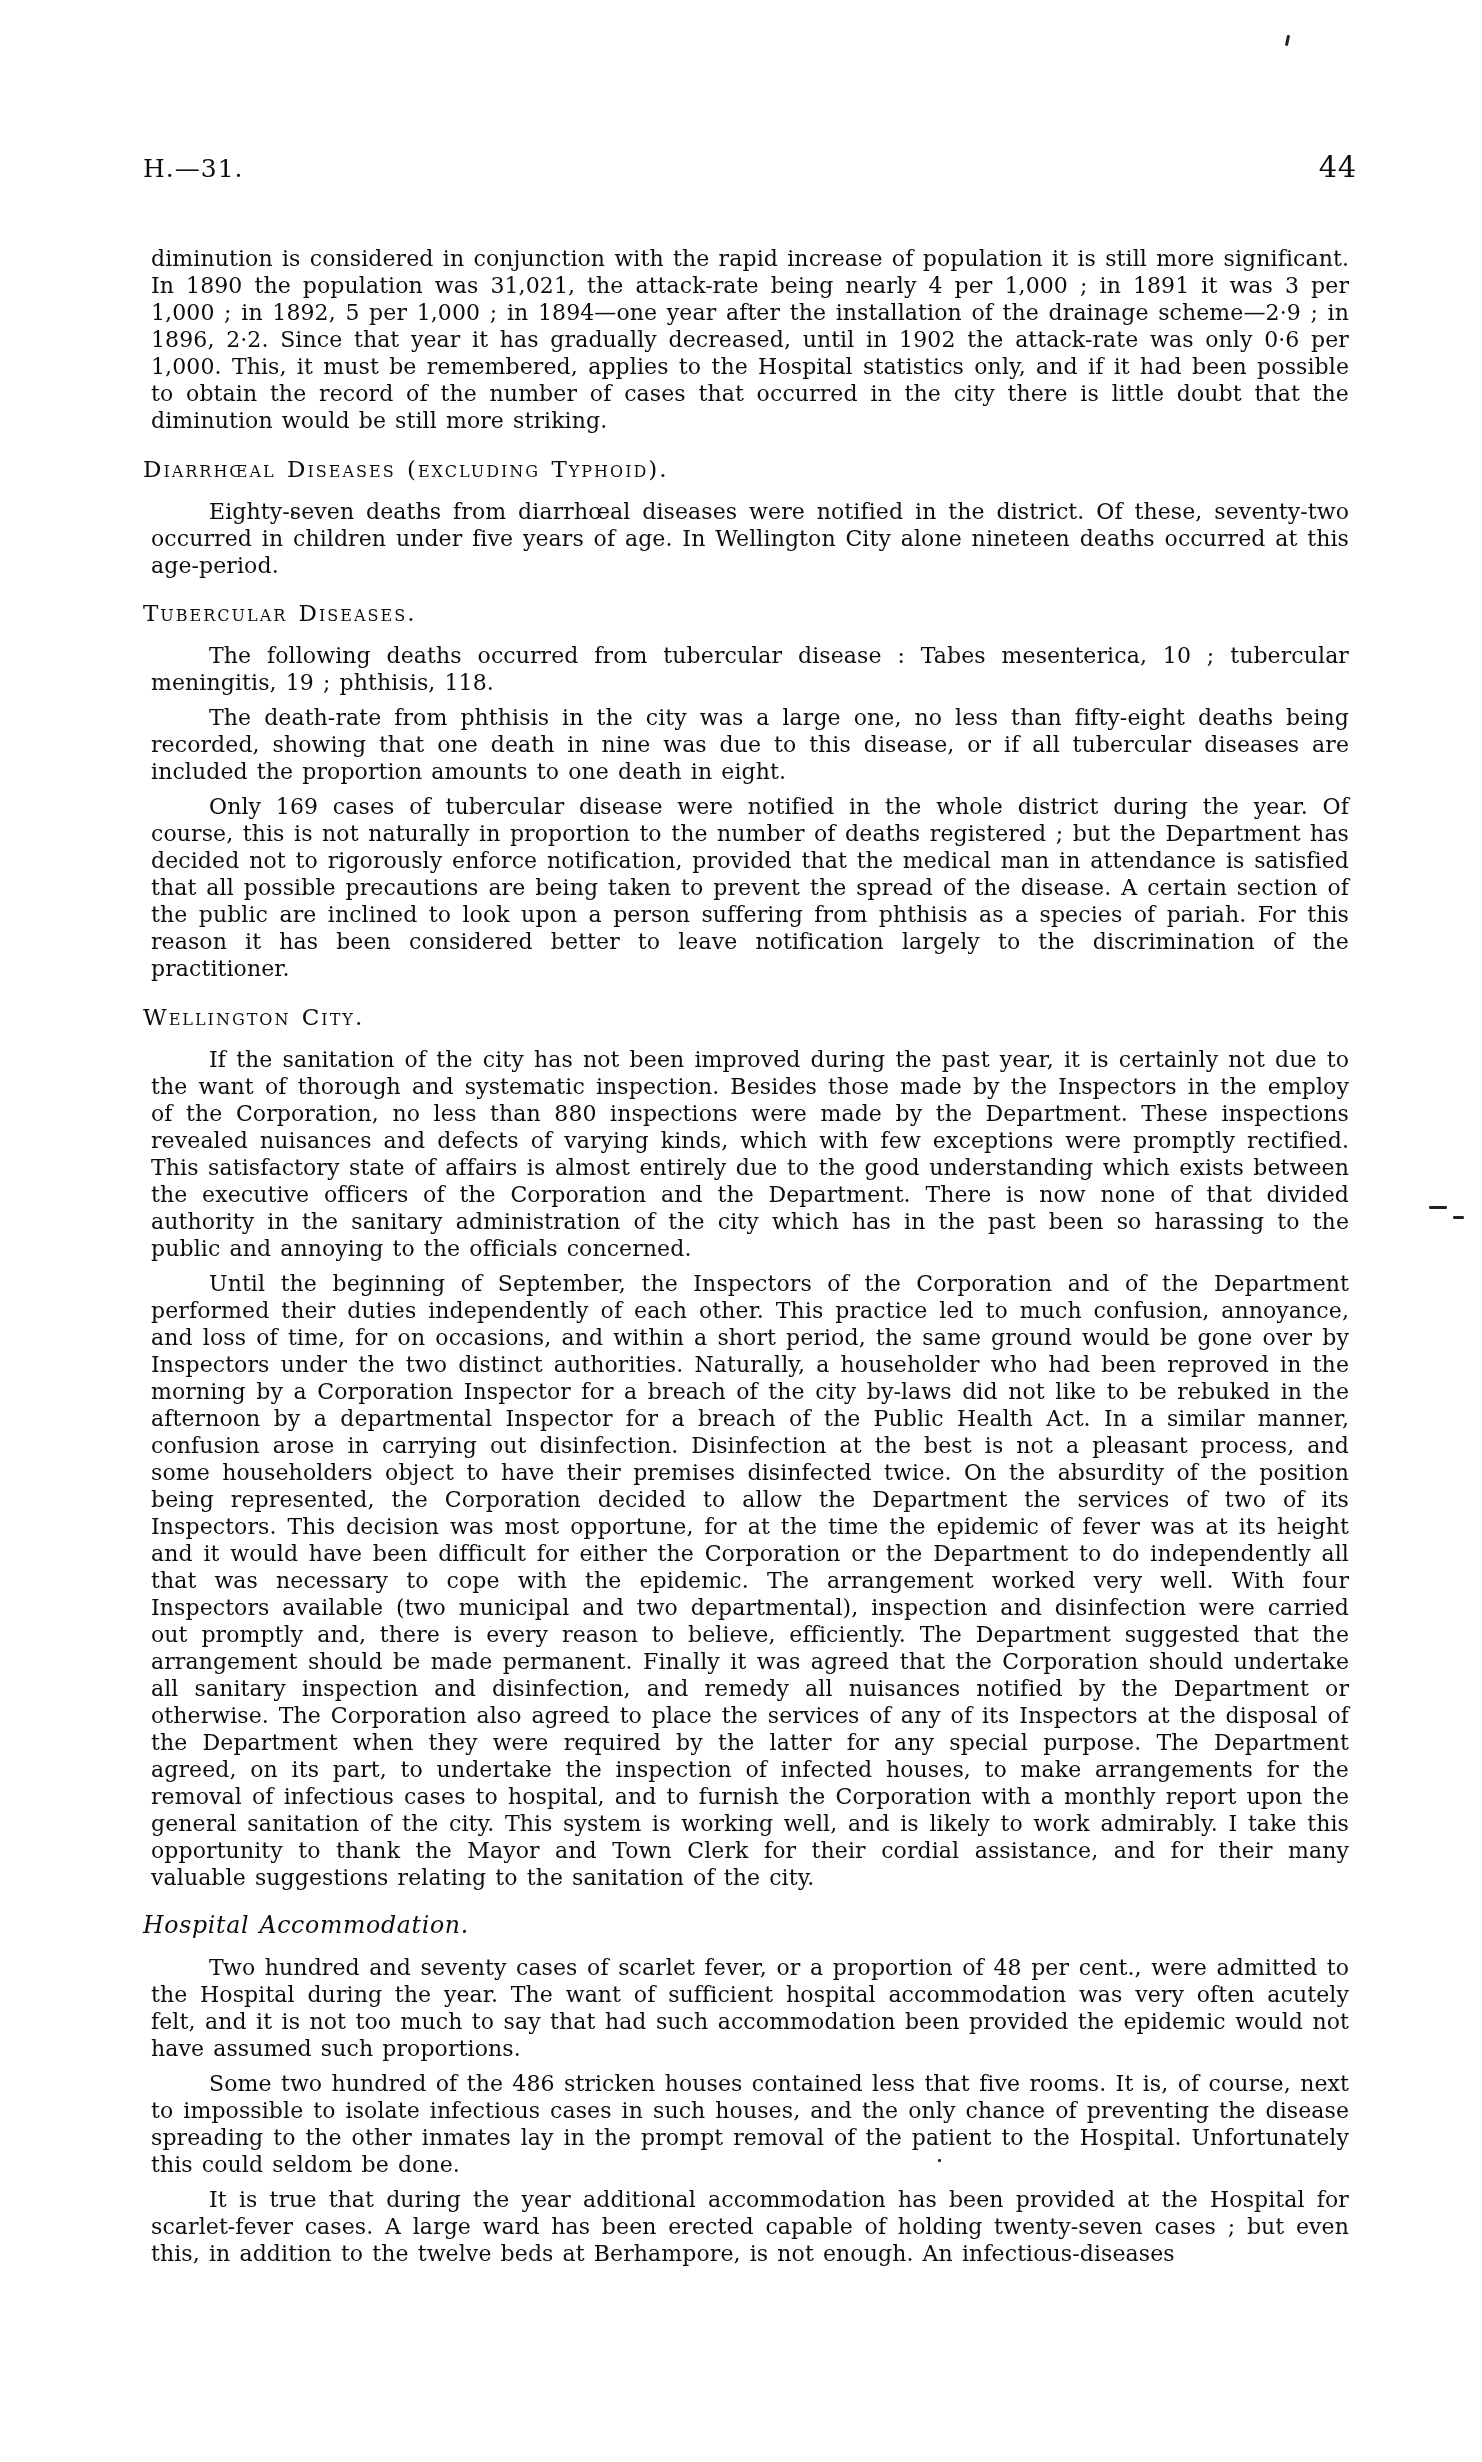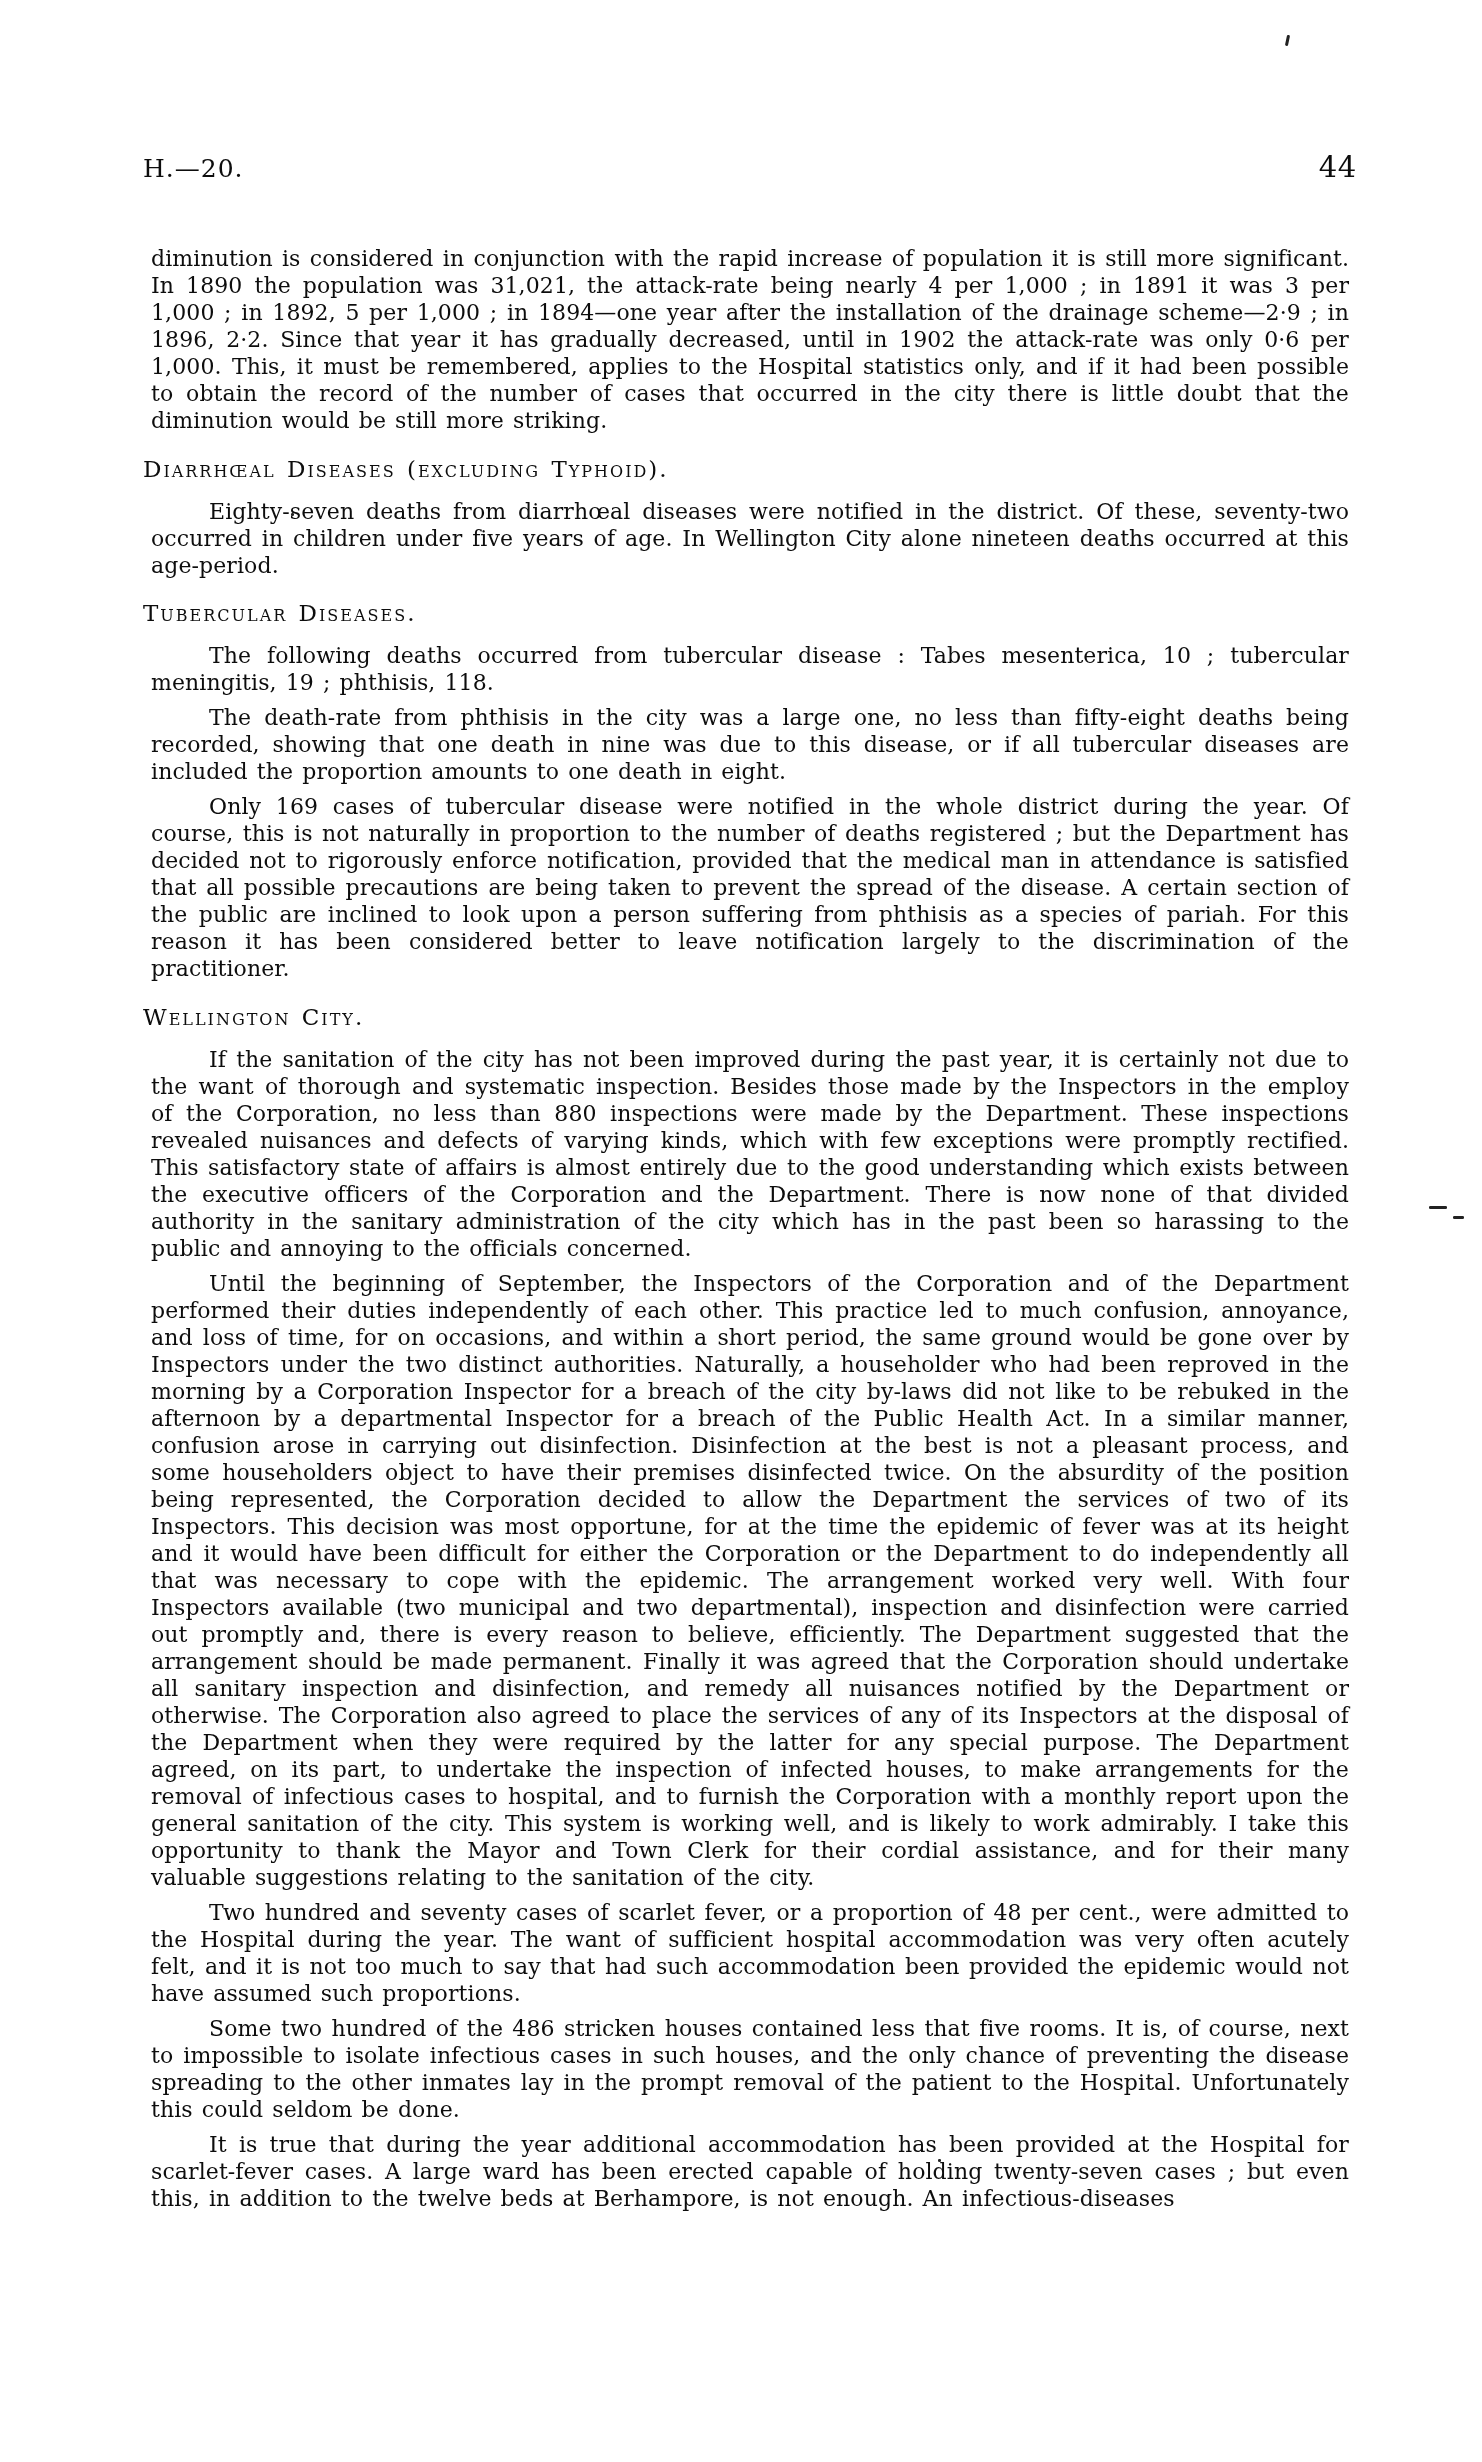--- a/index.html
+++ b/index.html
@@ -65,35 +65,36 @@
   .speck-apostrophe { width: 3.4px; height: 10.8px; transform: rotate(12deg); border-radius: 1.3px; }
   .speck-dash { height: 2.7px; border-radius: 1.3px; }
   .speck-dot { width: 2.7px; height: 2.7px; border-radius: 50%; }
 </style>
 </head>
 <body>
 
 <div class="page">
 
   <div class="page-header">
-    <span class="report-code">H.—20.</span>
+    <span class="report-code">H.—31.</span>
     <span class="page-number">44</span>
   </div>
 
   <div class="body-text">
     <p class="para no-indent">diminution is considered in conjunction with the rapid increase of population it is still more significant.  In 1890 the population was 31,021, the attack-rate being nearly 4 per 1,000 ; in 1891 it was 3 per 1,000 ; in 1892, 5 per 1,000 ; in 1894—one year after the installation of the drainage scheme—2·9 ; in 1896, 2·2.  Since that year it has gradually decreased, until in 1902 the attack-rate was only 0·6 per 1,000.  This, it must be remembered, applies to the Hospital statistics only, and if it had been possible to obtain the record of the number of cases that occurred in the city there is little doubt that the diminution would be still more striking.</p>
     <h2 class="heading smallcaps">Diarrhœal Diseases (excluding Typhoid).</h2>
     <p class="para">Eighty-seven deaths from diarrhœal diseases were notified in the district.  Of these, seventy-two occurred in children under five years of age.  In Wellington City alone nineteen deaths occurred at this age-period.</p>
     <h2 class="heading smallcaps">Tubercular Diseases.</h2>
     <p class="para">The following deaths occurred from tubercular disease : Tabes mesenterica, 10 ; tubercular meningitis, 19 ; phthisis, 118.</p>
     <p class="para">The death-rate from phthisis in the city was a large one, no less than fifty-eight deaths being recorded, showing that one death in nine was due to this disease, or if all tubercular diseases are included the proportion amounts to one death in eight.</p>
     <p class="para">Only 169 cases of tubercular disease were notified in the whole district during the year.  Of course, this is not naturally in proportion to the number of deaths registered ; but the Department has decided not to rigorously enforce notification, provided that the medical man in attendance is satisfied that all possible precautions are being taken to prevent the spread of the disease.  A certain section of the public are inclined to look upon a person suffering from phthisis as a species of pariah.  For this reason it has been considered better to leave notification largely to the discrimination of the practitioner.</p>
     <h2 class="heading smallcaps">Wellington City.</h2>
     <p class="para">If the sanitation of the city has not been improved during the past year, it is certainly not due to the want of thorough and systematic inspection.  Besides those made by the Inspectors in the employ of the Corporation, no less than 880 inspections were made by the Department.  These inspections revealed nuisances and defects of varying kinds, which with few exceptions were promptly rectified.  This satisfactory state of affairs is almost entirely due to the good understanding which exists between the executive officers of the Corporation and the Department.  There is now none of that divided authority in the sanitary administration of the city which has in the past been so harassing to the public and annoying to the officials concerned.</p>
     <p class="para">Until the beginning of September, the Inspectors of the Corporation and of the Department performed their duties independently of each other.  This practice led to much confusion, annoyance, and loss of time, for on occasions, and within a short period, the same ground would be gone over by Inspectors under the two distinct authorities.  Naturally, a householder who had been reproved in the morning by a Corporation Inspector for a breach of the city by-laws did not like to be rebuked in the afternoon by a departmental Inspector for a breach of the Public Health Act.  In a similar manner, confusion arose in carrying out disinfection.  Disinfection at the best is not a pleasant process, and some householders object to have their premises disinfected twice.  On the absurdity of the position being represented, the Corporation decided to allow the Department the services of two of its Inspectors.  This decision was most opportune, for at the time the epidemic of fever was at its height and it would have been difficult for either the Corporation or the Department to do independently all that was necessary to cope with the epidemic.  The arrangement worked very well.  With four Inspectors available (two municipal and two departmental), inspection and disinfection were carried out promptly and, there is every reason to believe, efficiently.  The Department suggested that the arrangement should be made permanent.  Finally it was agreed that the Corporation should undertake all sanitary inspection and disinfection, and remedy all nuisances notified by the Department or otherwise.  The Corporation also agreed to place the services of any of its Inspectors at the disposal of the Department when they were required by the latter for any special purpose.  The Department agreed, on its part, to undertake the inspection of infected houses, to make arrangements for the removal of infectious cases to hospital, and to furnish the Corporation with a monthly report upon the general sanitation of the city.  This system is working well, and is likely to work admirably.  I take this opportunity to thank the Mayor and Town Clerk for their cordial assistance, and for their many valuable suggestions relating to the sanitation of the city.</p>
+    <h2 class="heading italic">Hospital Accommodation.</h2>
     <p class="para">Two hundred and seventy cases of scarlet fever, or a proportion of 48 per cent., were admitted to the Hospital during the year.  The want of sufficient hospital accommodation was very often acutely felt, and it is not too much to say that had such accommodation been provided the epidemic would not have assumed such proportions.</p>
     <p class="para">Some two hundred of the 486 stricken houses contained less that five rooms.  It is, of course, next to impossible to isolate infectious cases in such houses, and the only chance of preventing the disease spreading to the other inmates lay in the prompt removal of the patient to the Hospital.  Unfortunately this could seldom be done.</p>
     <p class="para">It is true that during the year additional accommodation has been provided at the Hospital for scarlet-fever cases.  A large ward has been erected capable of holding twenty-seven cases ; but even this, in addition to the twelve beds at Berhampore, is not enough.  An infectious-diseases</p>
   </div>
 
   <div class="speck speck-apostrophe" style="left:1286px; top:35px;"></div>
   <div class="speck speck-dash" style="left:1429px; top:1206px; width:17.5px;"></div>
   <div class="speck speck-dash" style="left:1453px; top:1216px; width:10.8px;"></div>
   <div class="speck speck-dot" style="left:291px; top:513px;"></div>
   <div class="speck speck-dot" style="left:938px; top:2159px;"></div>

